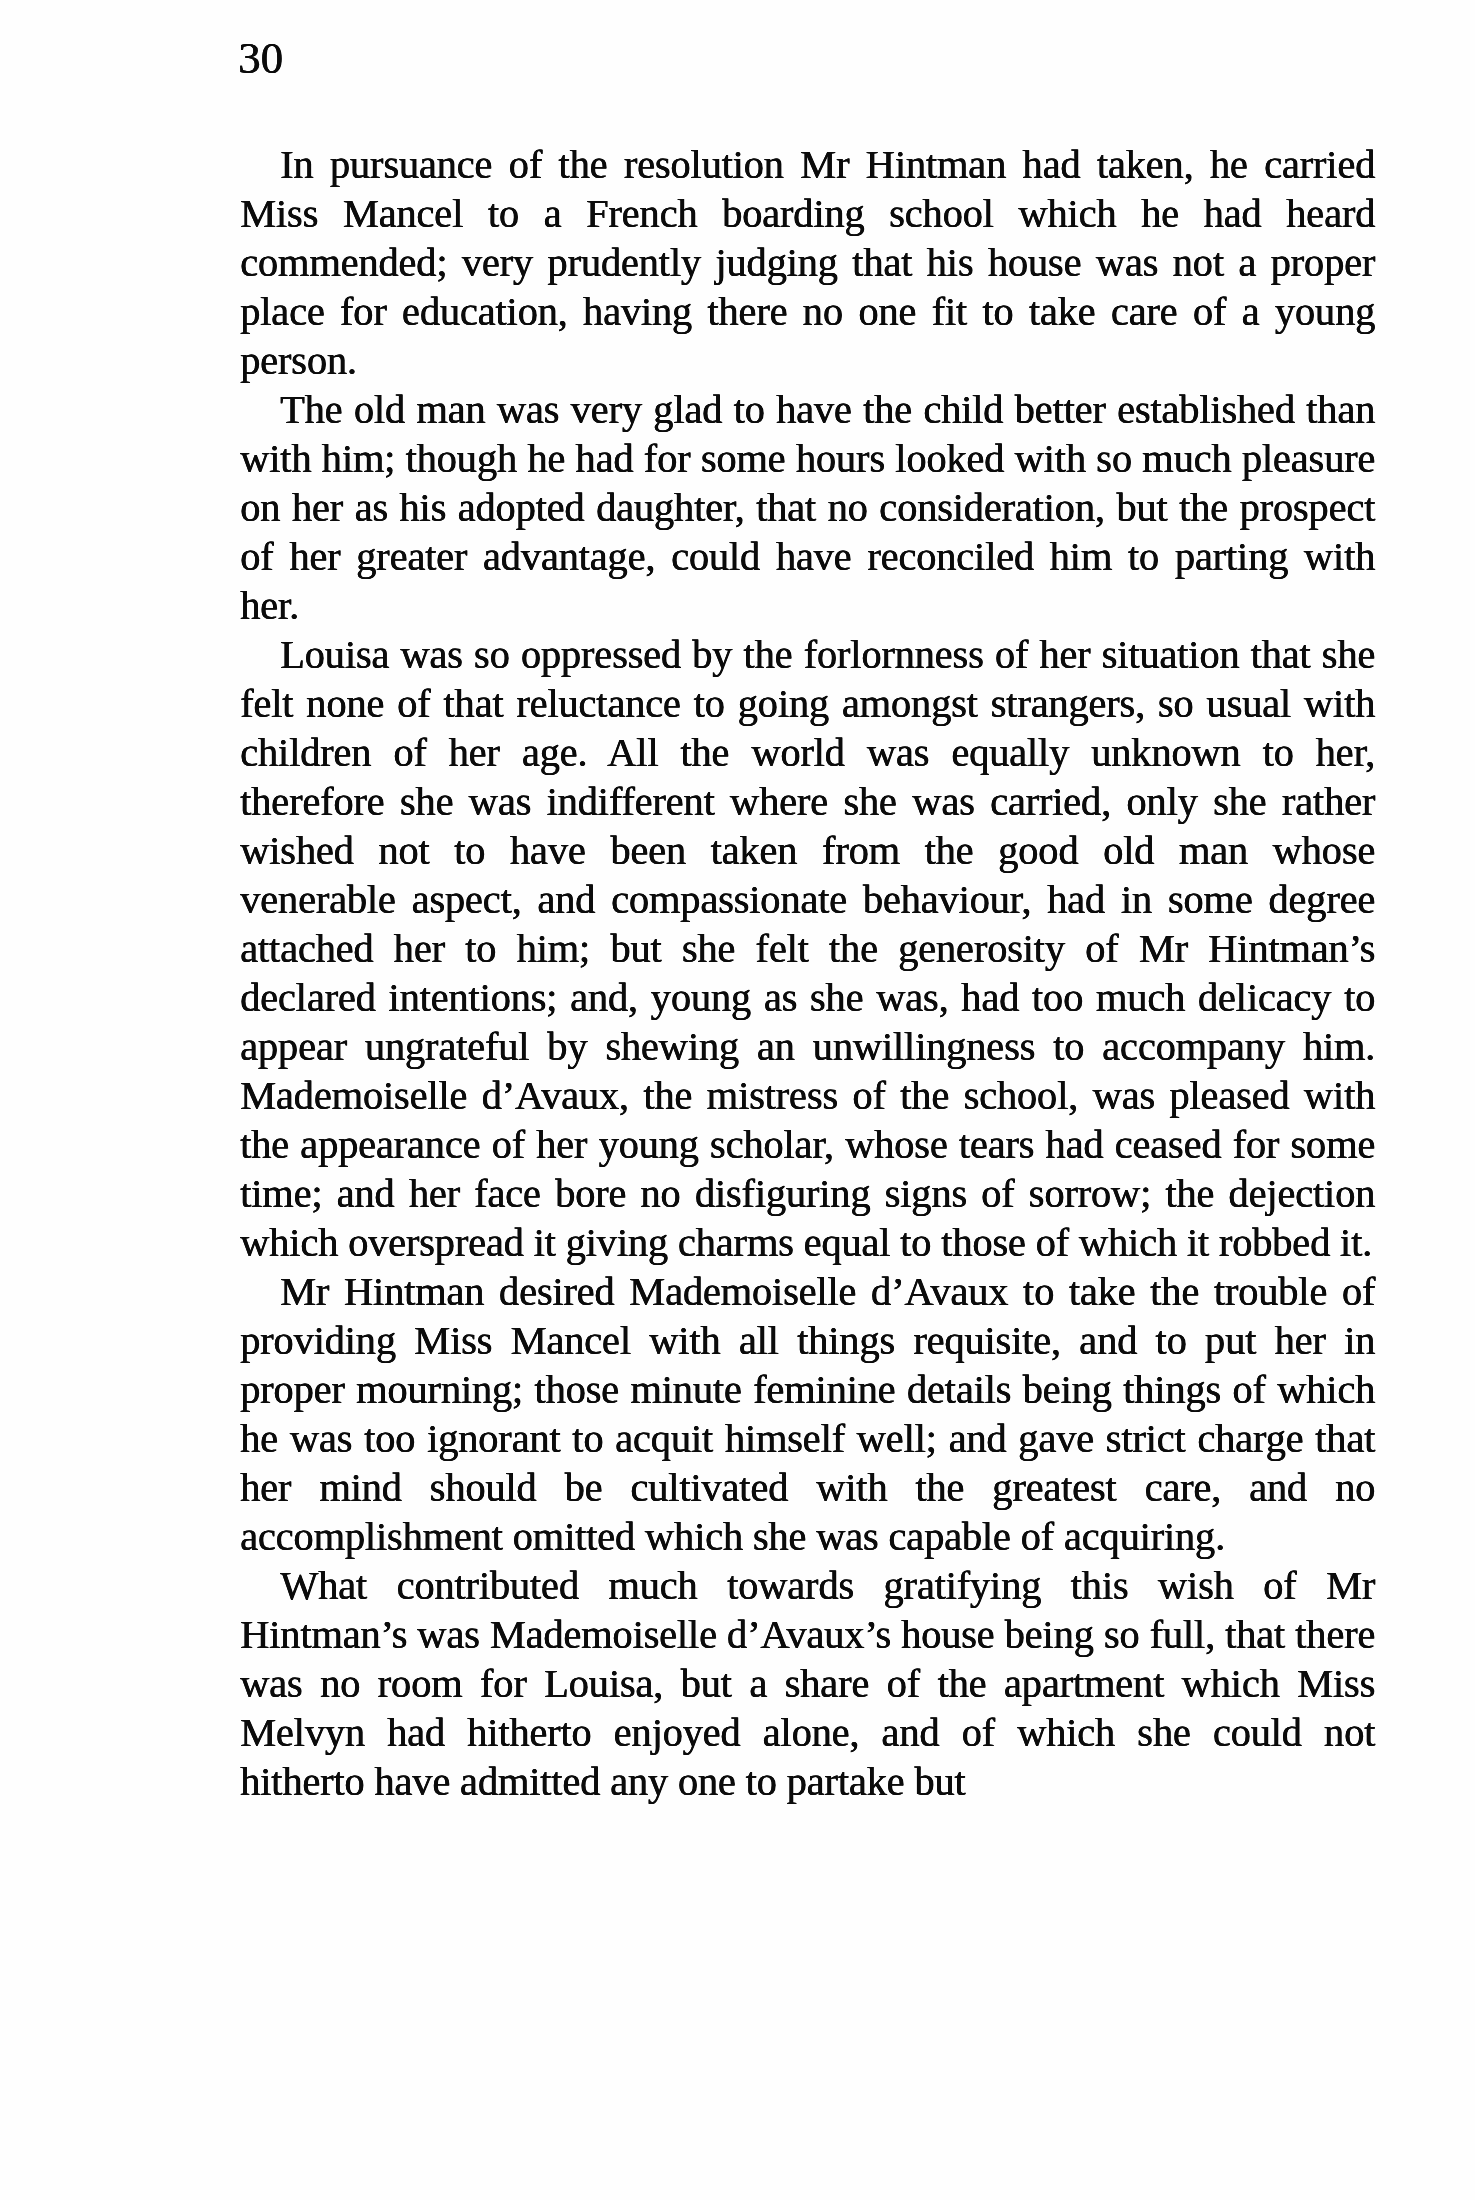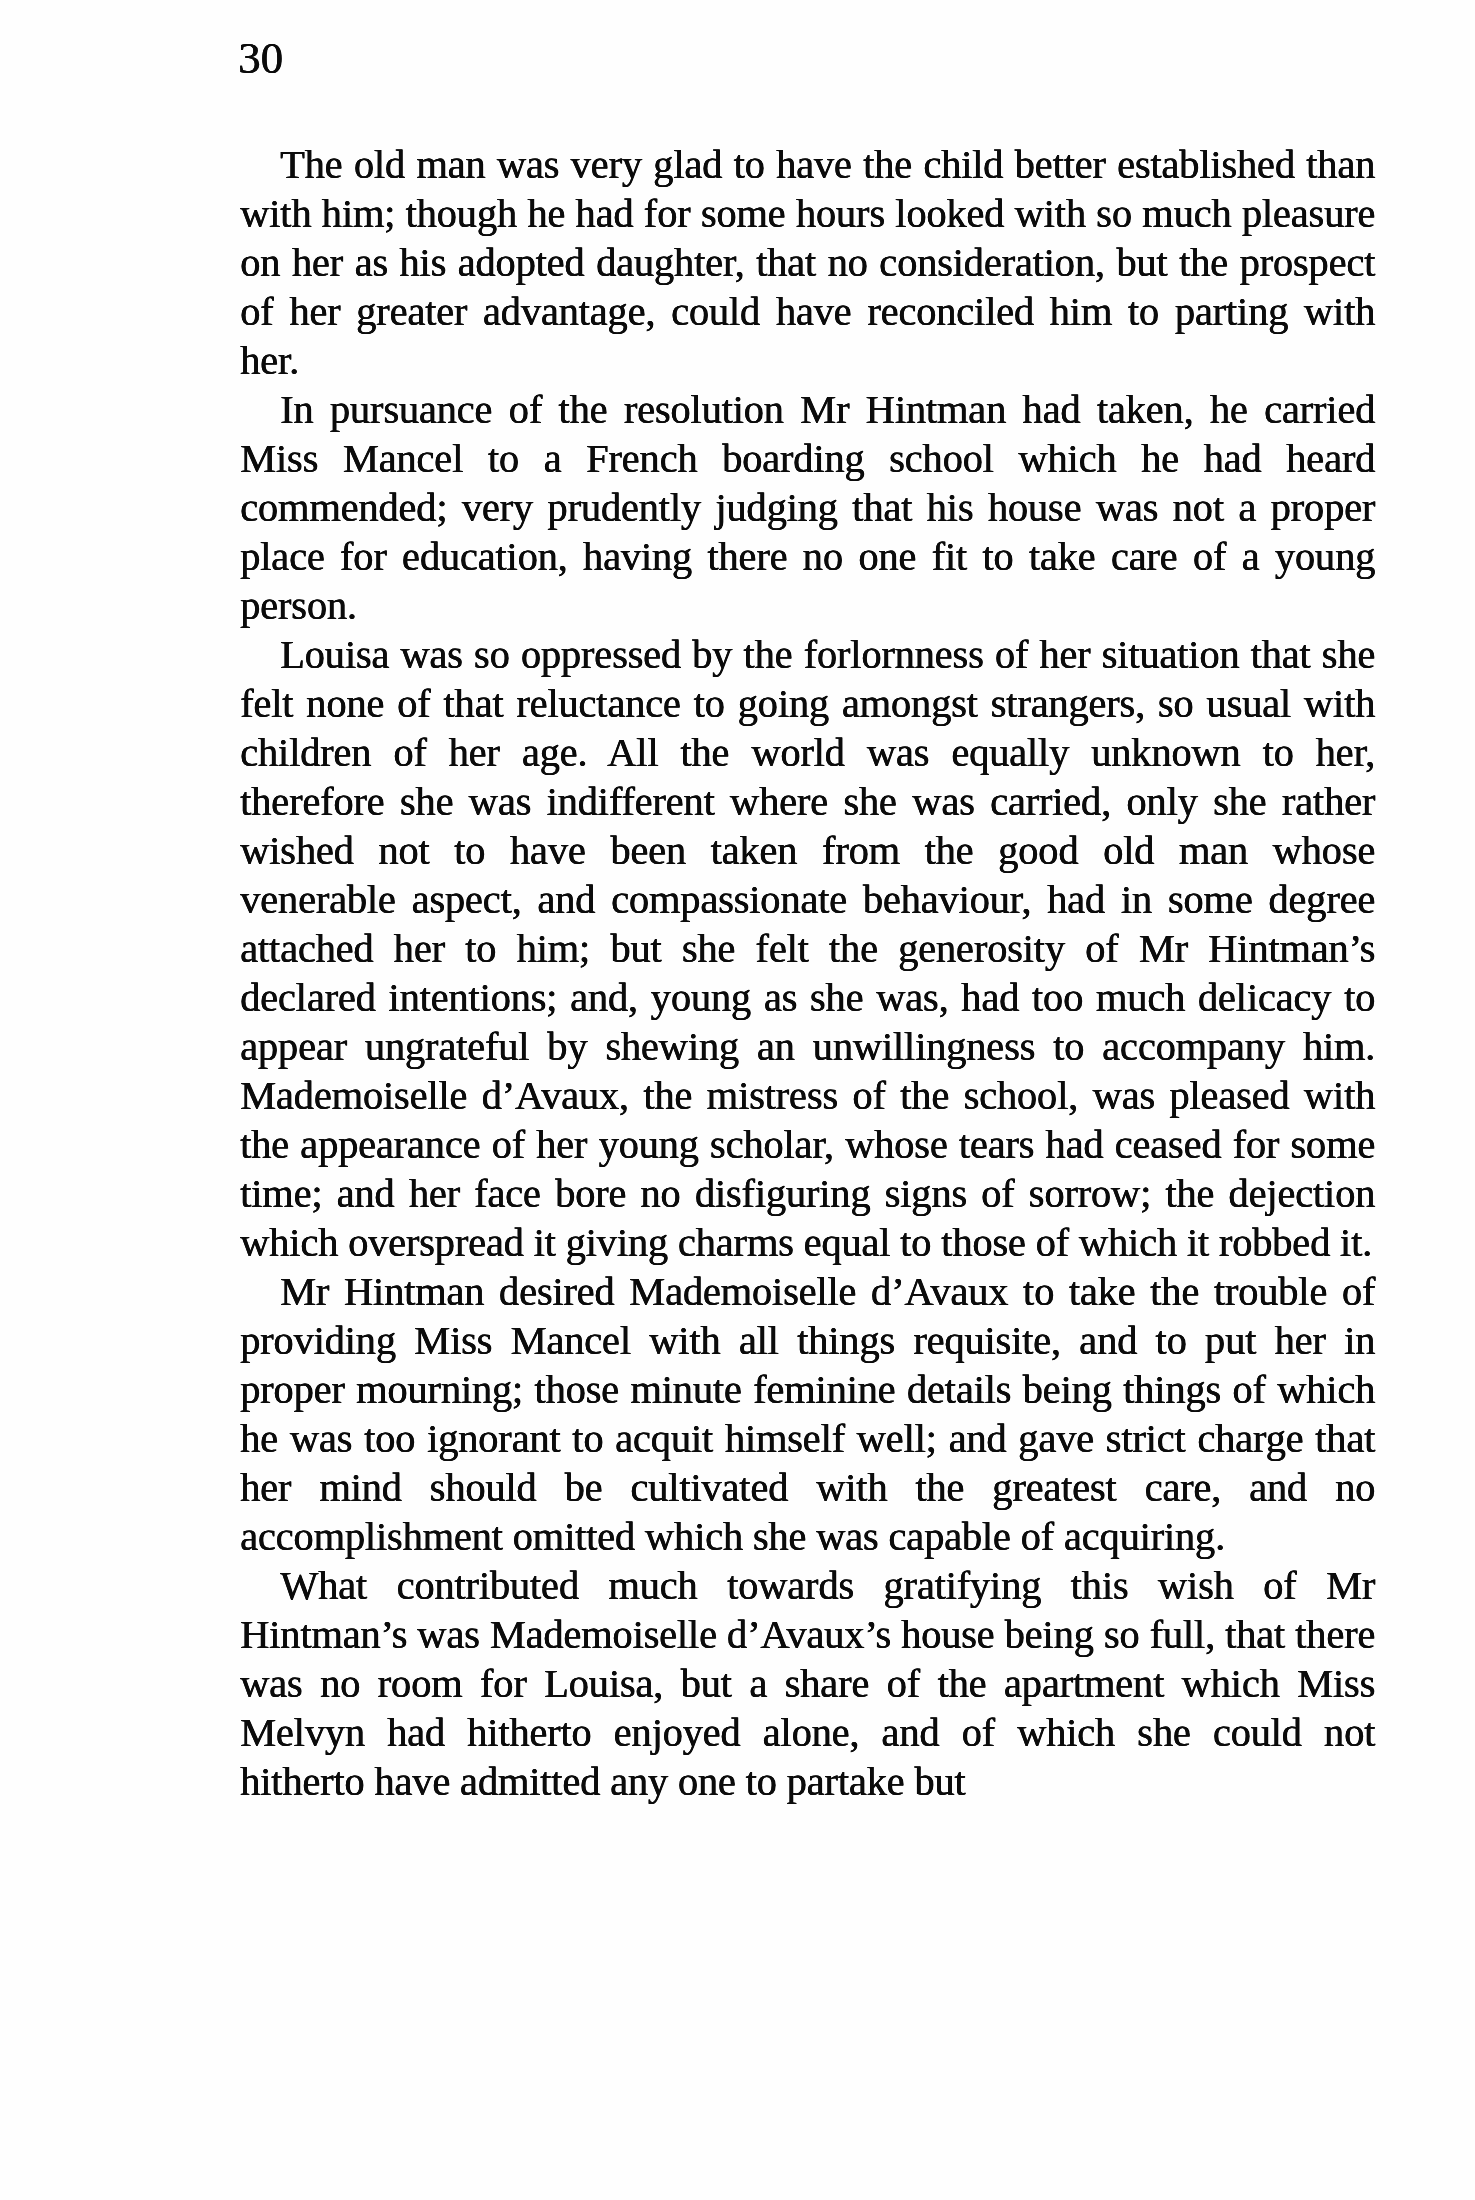--- a/index.html
+++ b/index.html
@@ -41,19 +41,19 @@
     text-indent: 40px;
   }
 </style>
 </head>
 <body>
 
 <div class="scan-page">
   <div class="page-number">30</div>
 
   <div class="text-block">
+    <p>In pursuance of the resolution Mr Hintman had taken, he carried Miss Mancel to a French boarding school which he had heard commended; very prudently judging that his house was not a proper place for education, having there no one fit to take care of a young person.</p>
     <p>The old man was very glad to have the child better established than with him; though he had for some hours looked with so much pleasure on her as his adopted daughter, that no consideration, but the prospect of her greater advantage, could have reconciled him to parting with her.</p>
-    <p>In pursuance of the resolution Mr Hintman had taken, he carried Miss Mancel to a French boarding school which he had heard commended; very prudently judging that his house was not a proper place for education, having there no one fit to take care of a young person.</p>
     <p>Louisa was so oppressed by the forlornness of her situation that she felt none of that reluctance to going amongst strangers, so usual with children of her age. All the world was equally unknown to her, therefore she was indifferent where she was carried, only she rather wished not to have been taken from the good old man whose venerable aspect, and compassionate behaviour, had in some degree attached her to him; but she felt the generosity of Mr Hintman’s declared intentions; and, young as she was, had too much delicacy to appear ungrateful by shewing an unwillingness to accompany him. Mademoiselle d’Avaux, the mistress of the school, was pleased with the appearance of her young scholar, whose tears had ceased for some time; and her face bore no disfiguring signs of sorrow; the dejection which overspread it giving charms equal to those of which it robbed it.</p>
     <p>Mr Hintman desired Mademoiselle d’Avaux to take the trouble of providing Miss Mancel with all things requisite, and to put her in proper mourning; those minute feminine details being things of which he was too ignorant to acquit himself well; and gave strict charge that her mind should be cultivated with the greatest care, and no accomplishment omitted which she was capable of acquiring.</p>
     <p>What contributed much towards gratifying this wish of Mr Hintman’s was Mademoiselle d’Avaux’s house being so full, that there was no room for Louisa, but a share of the apartment which Miss Melvyn had hitherto enjoyed alone, and of which she could not hitherto have admitted any one to partake but</p>
   </div>
 </div>
 
 </body></html>

